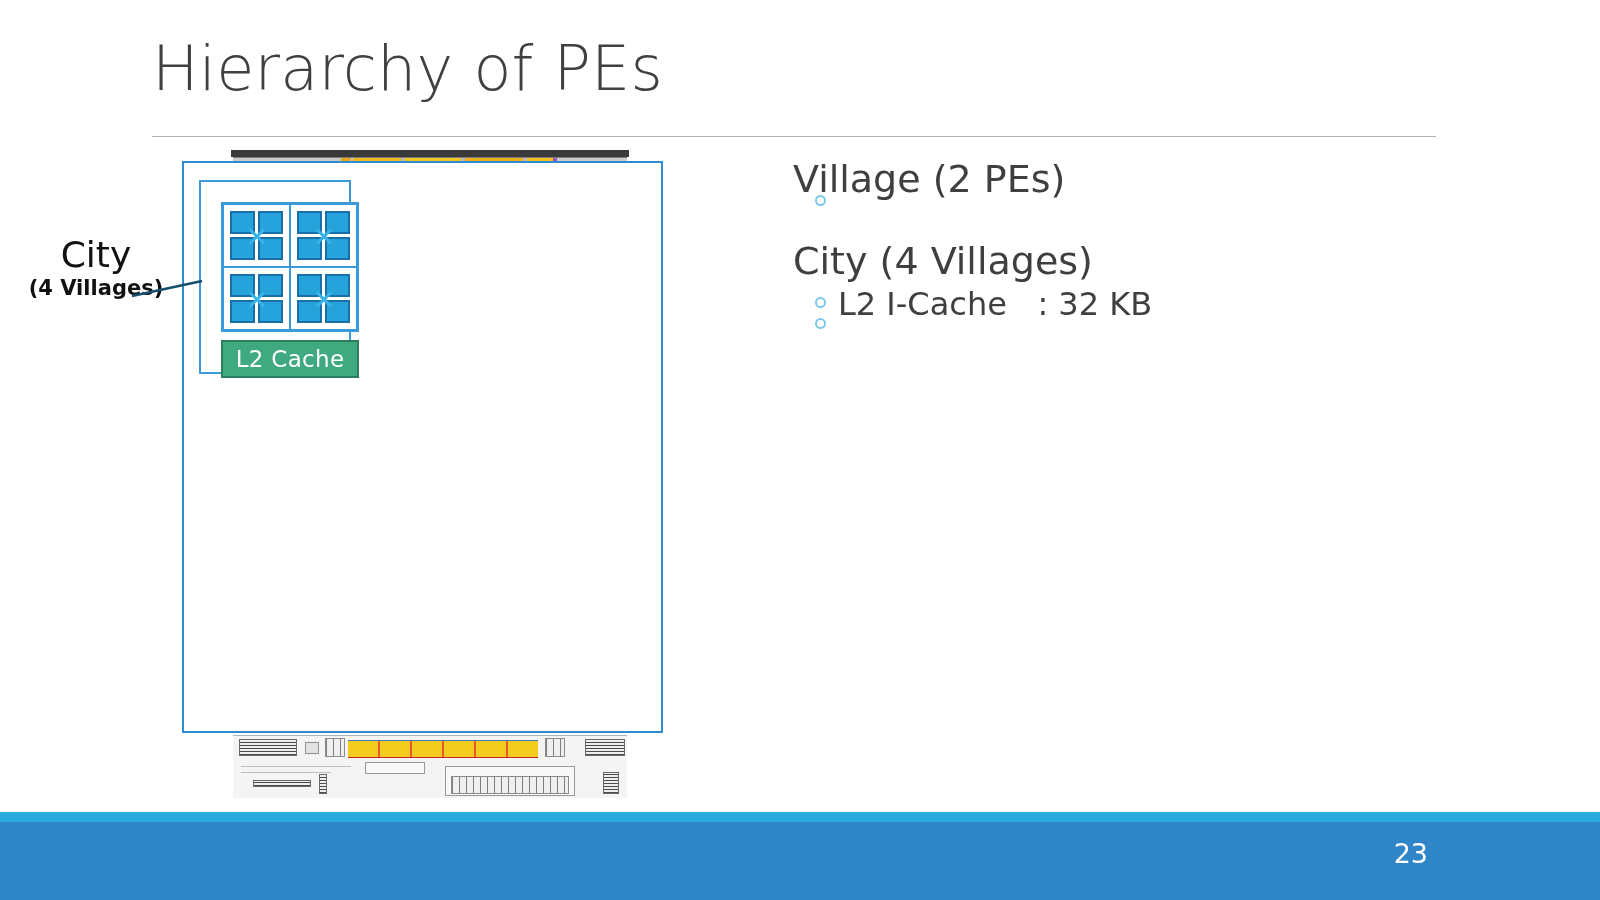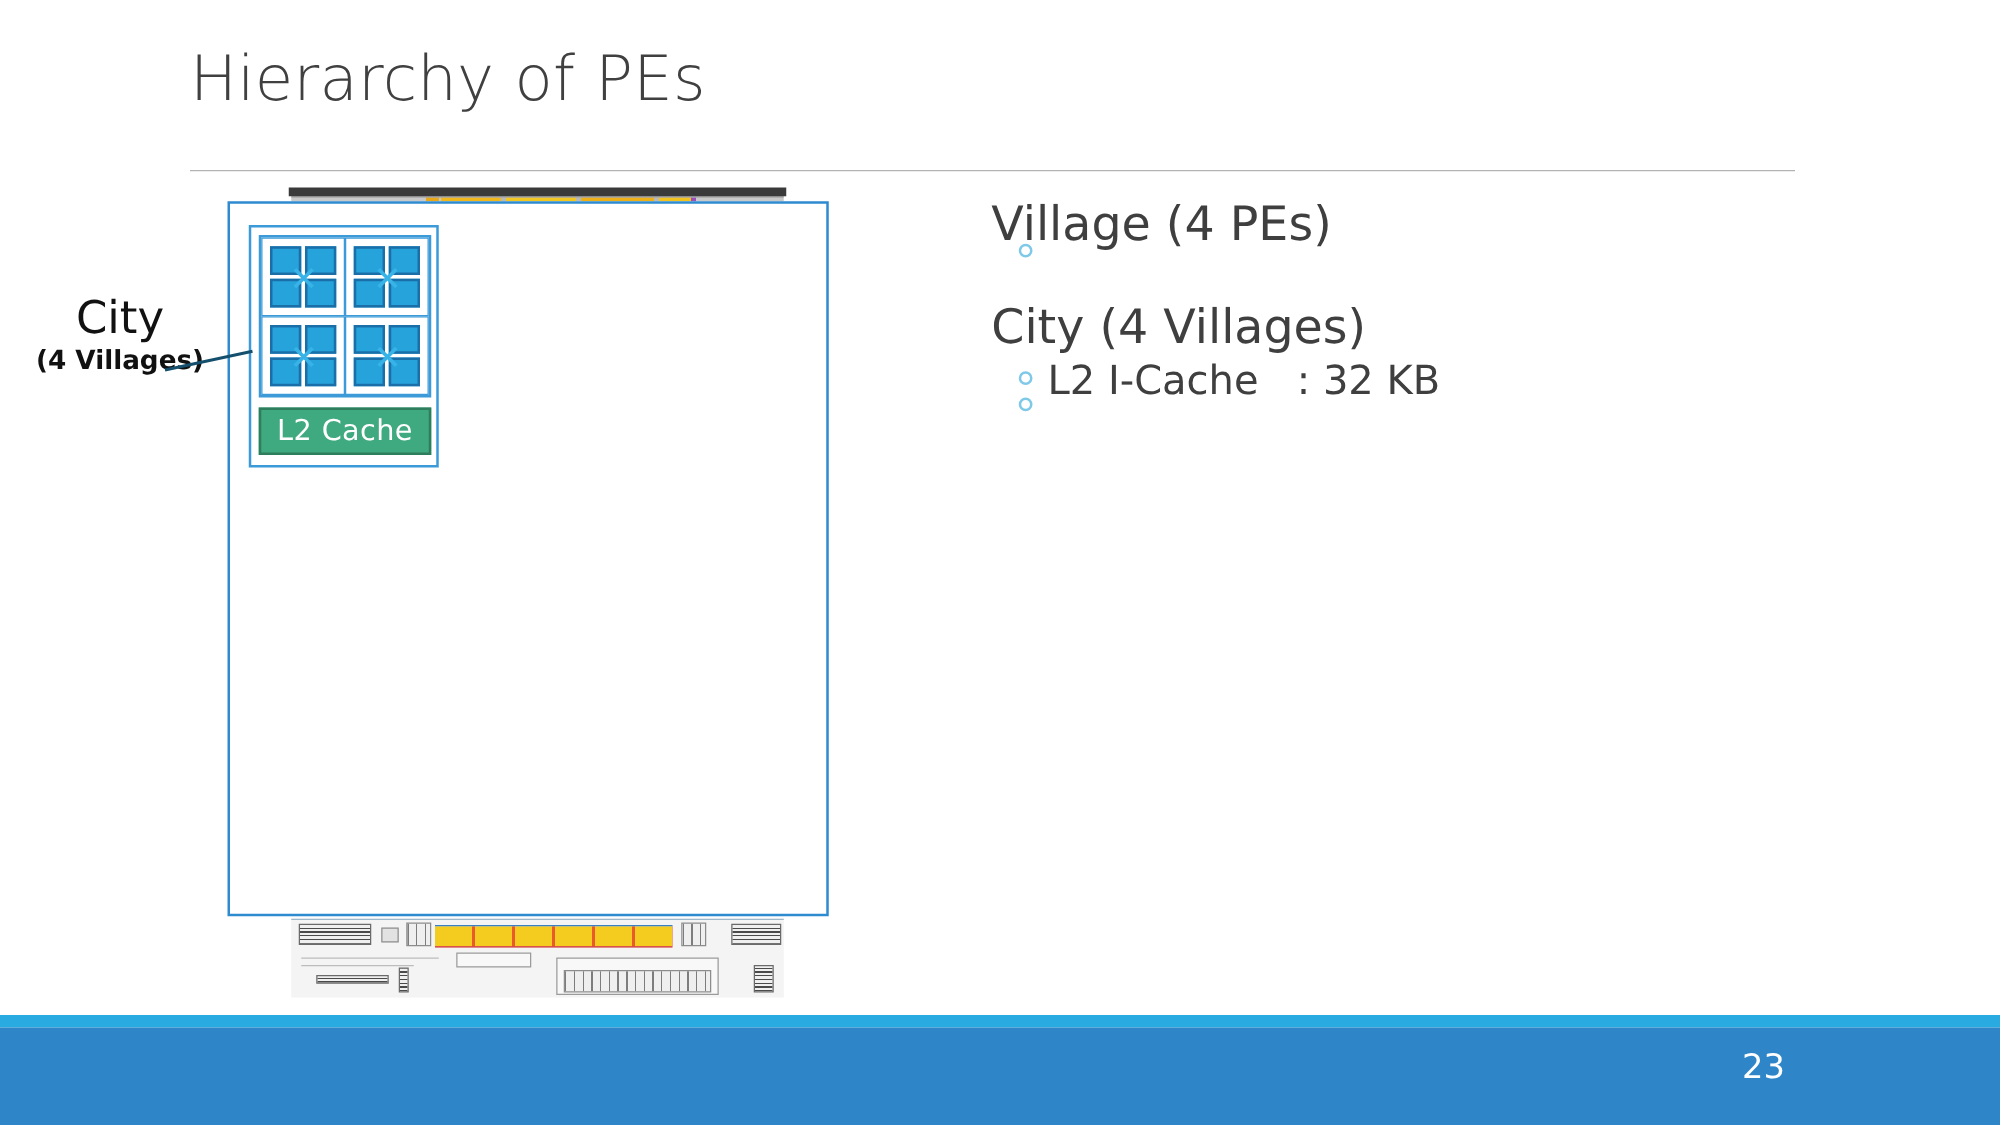--- a/index.html
+++ b/index.html
@@ -15,21 +15,21 @@
     font-family: "DejaVu Sans", sans-serif;
     -webkit-font-smoothing: antialiased;
   }
 
   
   #slide-title {
     position: absolute;
     left: 152px;
     top: 38px;
     font-family: "DejaVu Sans", sans-serif;
-    font-size: 50px;
+    font-size: 62px;
     font-weight: 300;
     color: #404040;
     letter-spacing: 0.2px;
     line-height: 1.0;
     white-space: nowrap;
   }
   #title-rule {
     position: absolute;
     left: 152px;
     top: 136px;
@@ -170,21 +170,21 @@
   
   #city-block {
     position: absolute;
     left: 199px;
     top: 180px;
     width: 152px;
     height: 194px;
     border: 2px solid #3d9ad8;
     background: #ffffff;
     box-sizing: border-box;
-    padding: 6px;
+    padding: 20px;
   }
   #village-grid {
     position: relative;
     width: 138px;
     height: 130px;
     border: 2px solid #3d9ad8;
     box-sizing: border-box;
     display: grid;
     grid-template-columns: 1fr 1fr;
     grid-template-rows: 1fr 1fr;
@@ -433,21 +433,21 @@
 <div id="city-callout">
   <div class="main">City</div>
   <div class="sub">(4 Villages)</div>
 </div>
 <svg id="callout-line" viewBox="0 0 74 20" width="74" height="20">
   <line x1="2" y1="18" x2="72" y2="3" stroke="#14506e" stroke-width="2.4"></line>
 </svg>
 
 <div id="content-column">
 
-  <div class="head-item">Village (4 PEs)</div>
+  <div class="head-item">Village (2 PEs)</div>
   <div class="bullet-item">
     <span class="bullet-dot"></span>
   </div>
 
   <div class="gap-block"></div>
 
   <div class="head-item">City (4 Villages)</div>
   <div class="bullet-item">
     <span class="bullet-dot"></span>
     <span>L2 I-Cache   : 32 KB</span>

